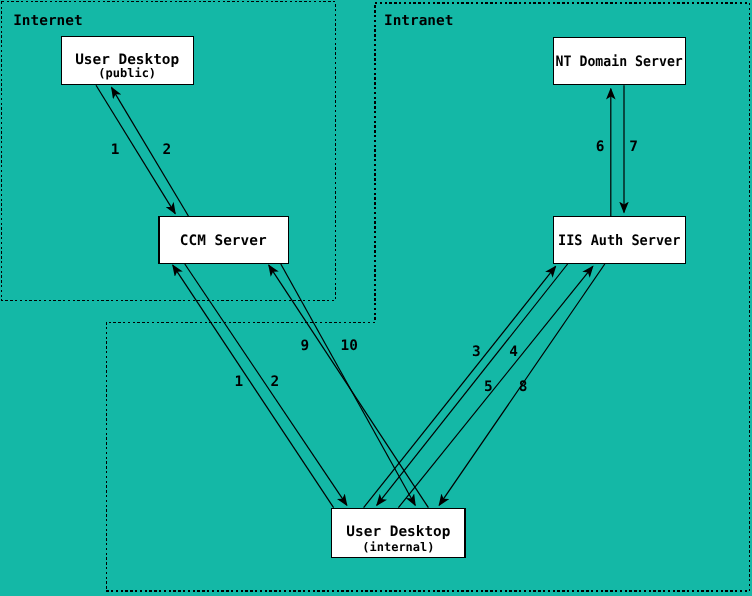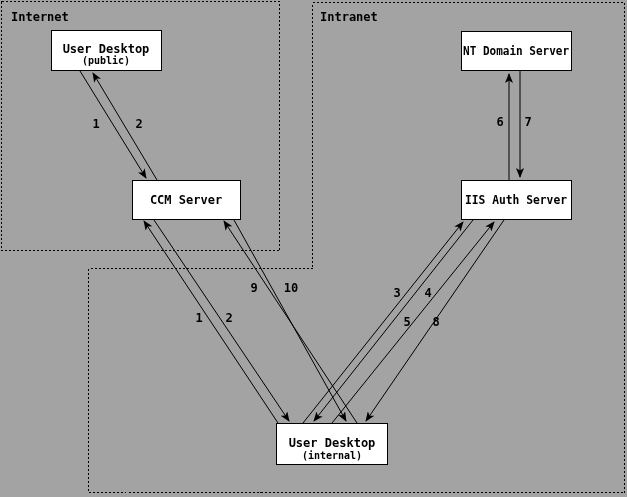--- a/index.html
+++ b/index.html
@@ -4,21 +4,21 @@
 <style>
   html, body {
     margin: 0;
     padding: 0;
     background: #ffffff;
   }
   .canvas {
     position: relative;
     width: 627px;
     height: 497px;
-    background: #a3a3a3;
+    background: #14b8a6;
     font-family: "DejaVu Sans Mono", "Liberation Mono", monospace;
   }
   svg { display: block; }
   .zone-border {
     fill: none;
     stroke: #000000;
     stroke-width: 1;
     stroke-dasharray: 2 2;
     shape-rendering: crispEdges;
   }

